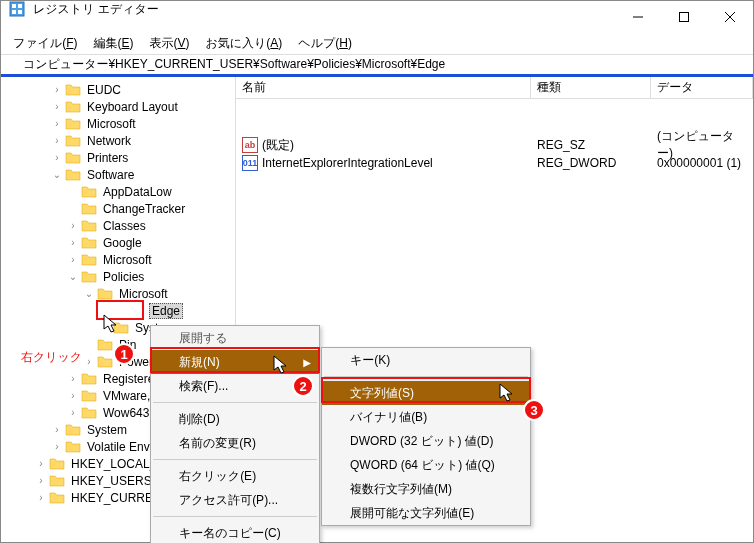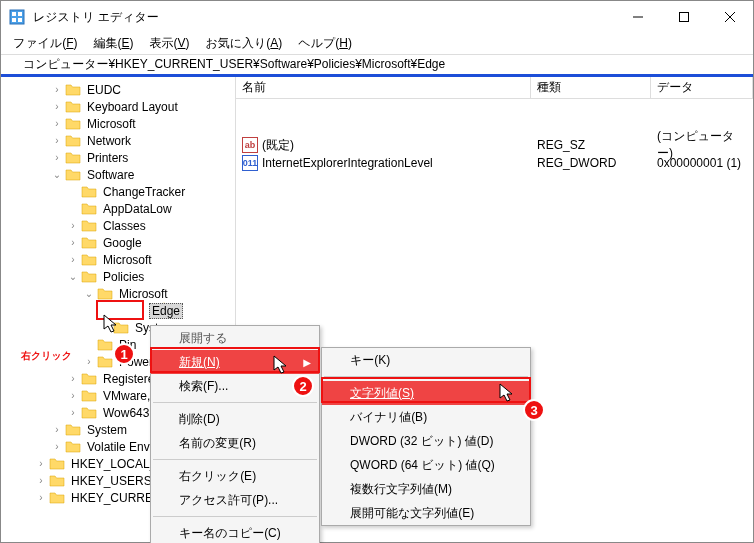--- a/index.html
+++ b/index.html
@@ -1,18 +1,18 @@
 <!DOCTYPE html>
 <html><head>
 <meta charset="utf-8">
 <style>
 * { margin: 0; padding: 0; box-sizing: border-box; font-family: "Yu Gothic UI", "Meiryo", sans-serif; font-size: 12px; }
 body { background: #fff; overflow: hidden; }
 .window { width: 754px; height: 543px; border: 1px solid #888; display: flex; flex-direction: column; background: #fff; }
-.titlebar { height: 32px; display: flex; align-items: center; padding-left: 8px; }
+.titlebar { height: 32px; display: flex; align-items: flex-start; padding-left: 8px; }
 .titlebar-icon { width: 16px; height: 16px; margin-right: 8px; display: flex; align-items: center; justify-content: center; }
 .title-text { flex: 1; }
 .win-controls { display: flex; }
 .win-btn { width: 46px; height: 32px; display: flex; align-items: center; justify-content: center; }
 .menubar { height: 22px; display: flex; align-items: center; padding: 0 4px; border-bottom: 1px solid #ddd; }
 .menu-item { padding: 2px 8px; }
 .menu-item u { text-decoration: underline; }
 .addressbar { height: 22px; border-bottom: 3px solid #1d4ed8; padding: 2px 22px; display: flex; align-items: center; }
 .content { flex: 1; display: flex; position: relative; }
 .tree-pane { width: 235px; border-right: 1px solid #ddd; overflow: hidden; padding-top: 4px; }
@@ -29,26 +29,26 @@
 .tree-toggle { width: 16px; display: flex; justify-content: center; color: #888; font-size: 10px; cursor: pointer; }
 .tree-folder { width: 16px; height: 16px; margin-right: 4px; }
 .tree-label { padding: 0 2px; }
 .sel { border: 1px dotted #555; background: #d8d8d8; }
 .folder-svg { fill: #ffd968; stroke: #d9a200; stroke-width: .5; }
 .value-icon { width: 16px; height: 16px; display: flex; align-items: center; justify-content: center; font-size: 9px; font-weight: bold; }
 .val-ab { border: 1px solid #c04040; color: #c04040; background: #fff; }
 .val-01 { border: 1px solid #3060d0; color: #3060d0; background: #fff; }
 .context-menu { position: absolute; background: #f5f5f5; border: 1px solid #aaa; box-shadow: 2px 2px 4px rgba(0,0,0,.2); z-index: 10; }
 .cm-item { height: 24px; display: flex; align-items: center; padding: 0 24px 0 28px; position: relative; }
-.cm-item.hi { background: #ef4444; color: #fff; text-decoration: underline; }
+.cm-item.hi { background: #a16207; color: #fff; }
 .cm-item.hdr { color: #555; cursor: default; }
 .cm-sep { height: 1px; background: #ccc; margin: 4px 2px; }
 .cm-arrow { position: absolute; right: 8px; font-size: 10px; }
 .redbox { border: 2px solid #e11; }
-.callout { position: absolute; color: #e11; font-weight: bold; font-size: 10px; z-index: 25; }
+.callout { position: absolute; color: #e11; font-weight: normal; font-size: 12px; z-index: 25; }
 .badge { position: absolute; width: 22px; height: 22px; border-radius: 50%; background: #e11; color: #fff; display: flex; align-items: center; justify-content: center; font-weight: bold; font-size: 13px; z-index: 30; border: 2px solid #fff; }
 .cursor { position: absolute; z-index: 40; pointer-events: none; }
 </style>
 </head>
 <body>
 
 <div class="window">
 
   <div class="titlebar">
     <span class="titlebar-icon">
@@ -135,28 +135,28 @@
           <svg class="tree-folder" viewBox="0 0 16 16">
             <path class="folder-svg" d="M1 3 h5 l1.5 2 H15 v8 H1 Z"></path>
           </svg>
           <span class="tree-label">Software</span>
         </div>
         <div class="tree-row" style="padding-left: 64px;">
           <span class="tree-toggle"></span>
           <svg class="tree-folder" viewBox="0 0 16 16">
             <path class="folder-svg" d="M1 3 h5 l1.5 2 H15 v8 H1 Z"></path>
           </svg>
+          <span class="tree-label">AppDataLow</span>
+        </div>
+        <div class="tree-row" style="padding-left: 64px;">
+          <span class="tree-toggle"></span>
+          <svg class="tree-folder" viewBox="0 0 16 16">
+            <path class="folder-svg" d="M1 3 h5 l1.5 2 H15 v8 H1 Z"></path>
+          </svg>
           <span class="tree-label">ChangeTracker</span>
-        </div>
-        <div class="tree-row" style="padding-left: 64px;">
-          <span class="tree-toggle"></span>
-          <svg class="tree-folder" viewBox="0 0 16 16">
-            <path class="folder-svg" d="M1 3 h5 l1.5 2 H15 v8 H1 Z"></path>
-          </svg>
-          <span class="tree-label">AppDataLow</span>
         </div>
         <div class="tree-row" style="padding-left: 64px;">
           <span class="tree-toggle">›</span>
           <svg class="tree-folder" viewBox="0 0 16 16">
             <path class="folder-svg" d="M1 3 h5 l1.5 2 H15 v8 H1 Z"></path>
           </svg>
           <span class="tree-label">Classes</span>
         </div>
         <div class="tree-row" style="padding-left: 64px;">
           <span class="tree-toggle">›</span>

